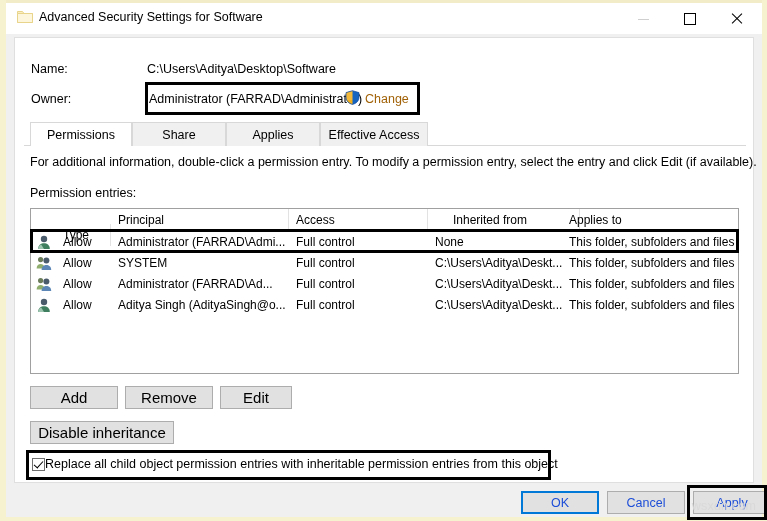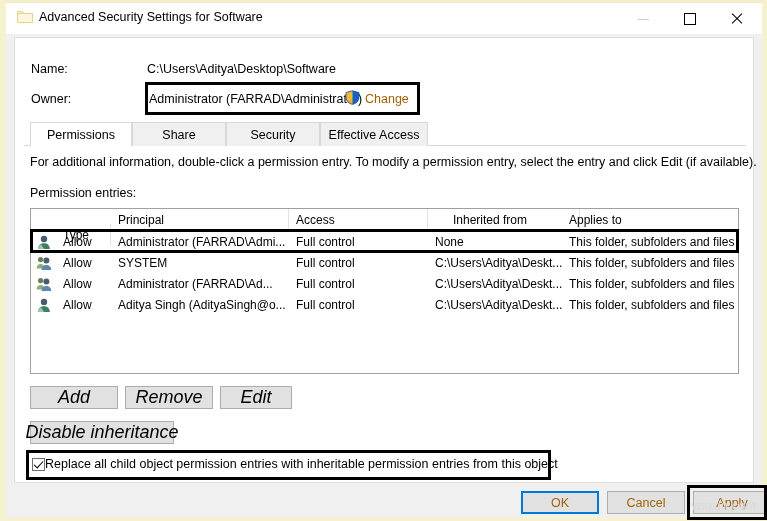--- a/index.html
+++ b/index.html
@@ -233,25 +233,24 @@
     pointer-events: none;
   }
 
   
   .btn {
     position: absolute;
     background: #e1e1e1;
     border: 1px solid #adadad;
     box-sizing: border-box;
     display: flex; align-items: center; justify-content: center;
-    font-size: 18px;
+    font-size: 15px;
     color: #000000;
     cursor: default;
     white-space: nowrap;
-    font-style: italic;
   }
   .btn-add     { left: 15px;  top: 348px; width: 88px; height: 23px; }
   .btn-remove  { left: 110px; top: 348px; width: 88px; height: 23px; text-align: right; }
   .btn-edit    { left: 205px; top: 348px; width: 72px; height: 23px; }
   .btn-disable { left: 15px;  top: 383px; width: 144px; height: 23px; }
 
   
   .checkrow {
     position: absolute; left: 17px; top: 419px;
     display: flex; align-items: center;
@@ -294,21 +293,21 @@
     background: #f0f0f0;
   }
   .fbtn {
     position: absolute; top: 8px;
     height: 23px;
     background: #e1e1e1;
     border: 1px solid #adadad;
     box-sizing: border-box;
     display: flex; align-items: center; justify-content: center;
     font-size: 12.5px;
-    color: #a16207;
+    color: #1d4ed8;
     cursor: default;
   }
   .fbtn-ok     { left: 515px; width: 78px; border: 2px solid #0078d7; }
   .fbtn-cancel { left: 601px; width: 78px; }
   .fbtn-apply  { left: 687px; width: 78px; }
   .annot-apply {
     position: absolute; left: 681px; top: 2px;
     width: 80px; height: 35px;
     border: 3px solid #000000;
     box-sizing: border-box;
@@ -376,21 +375,21 @@
 
     <div class="tabline"></div>
     <div class="tabstrip">
       <div class="tab tab0 active">
         <span>Permissions</span>
       </div>
       <div class="tab tab1">
         <span>Share</span>
       </div>
       <div class="tab tab2">
-        <span>Security</span>
+        <span>Applies</span>
       </div>
       <div class="tab tab3">
         <span>Effective Access</span>
       </div>
     </div>
 
     <span class="info-text">For additional information, double-click a permission entry. To modify a permission entry, select the entry and click Edit (if available).</span>
     <span class="entries-label">Permission entries:</span>
 
     <div class="table-wrap">

